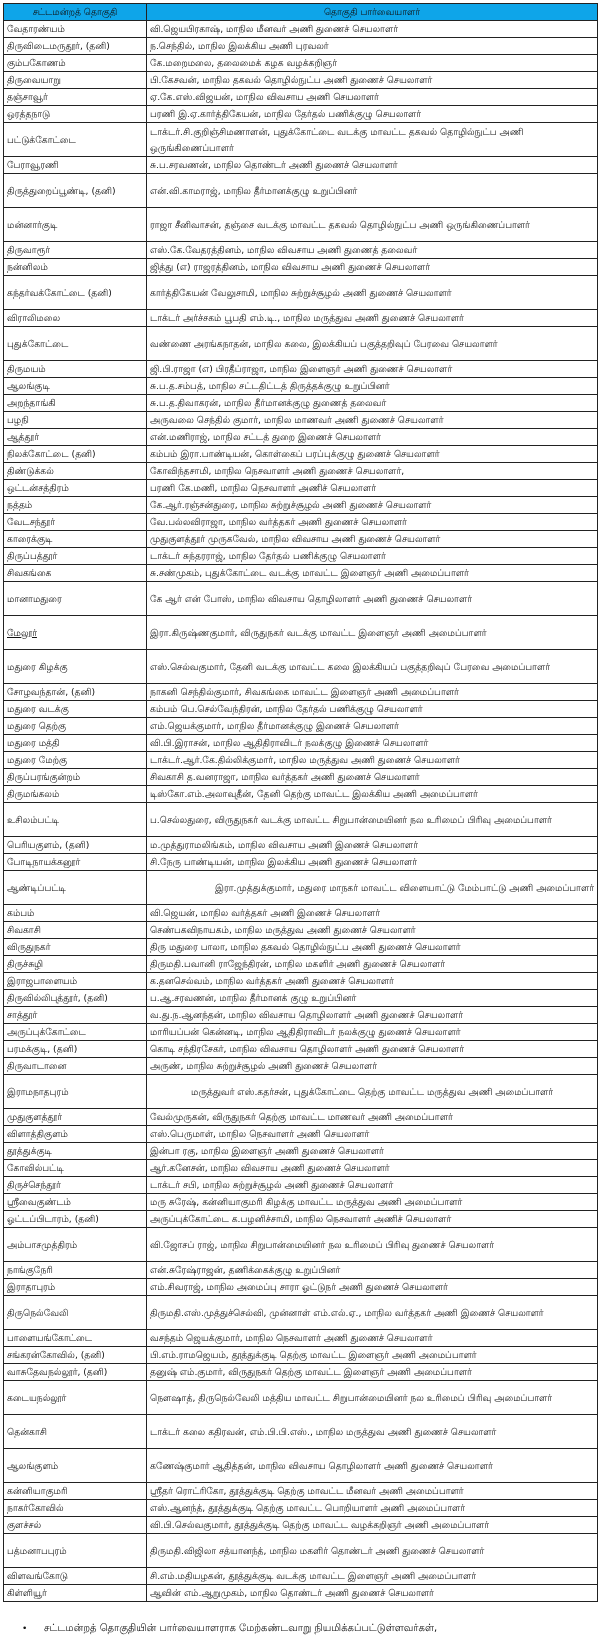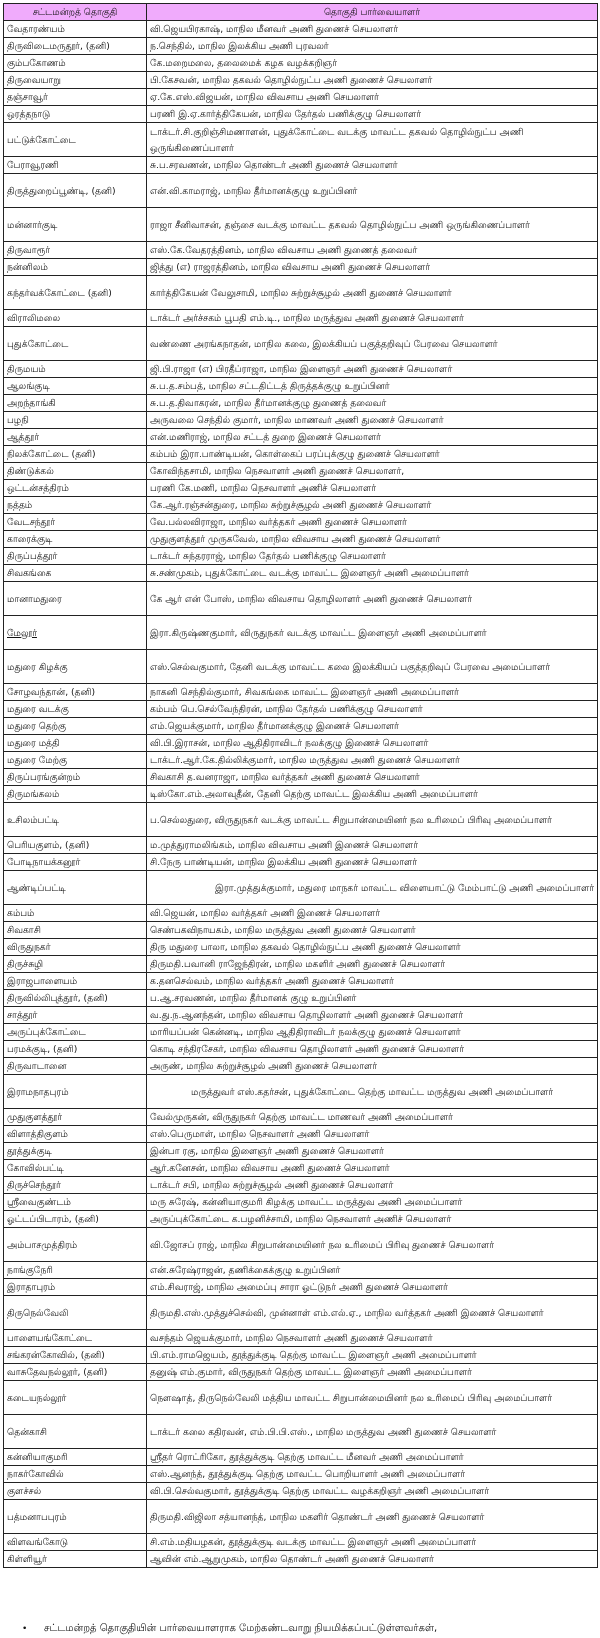--- a/index.html
+++ b/index.html
@@ -4,21 +4,21 @@
 <style>
   html, body { margin: 0; padding: 0; background: #ffffff; }
   body { width: 600px; height: 1638px; overflow: hidden; position: relative;
          font-family: "DejaVu Sans", sans-serif; color: #111; }
   .doc { position: absolute; left: 3px; top: 3px; width: 594px; }
   table { border-collapse: collapse; width: 594px; table-layout: fixed; }
   col.c1 { width: 143px; }
   col.c2 { width: 451px; }
   th, td { border: 1px solid #222; padding: 0 3px; font-size: 9.2px; line-height: 16px;
            vertical-align: middle; white-space: normal; overflow: hidden; }
-  th { background: #f0abfc; font-weight: normal; text-align: center; height: 16px; }
+  th { background: #0ea5e9; font-weight: normal; text-align: center; height: 16px; }
   td { height: 16px; }
   .note { position: absolute; left: 22px; top: 1621px; font-size: 10px; line-height: 14px; width: 570px; white-space: nowrap; }
   .note .bullet { display: inline-block; width: 22px; font-size: 9px; }
 </style>
 </head>
 <body>
 
 <div class="doc">
   <table>
     <colgroup>
@@ -302,20 +302,24 @@
         </tr>
         <tr>
           <td style="height: 33px; font-family: Liberation Serif, serif;">கடையநல்லூர்</td>
           <td style="height: 33px;">நௌஷாத், திருநெல்வேலி மத்திய மாவட்ட சிறுபான்மையினர் நல உரிமைப் பிரிவு அமைப்பாளர்</td>
         </tr>
         <tr>
           <td style="height: 33px;">தென்காசி</td>
           <td style="height: 33px;">டாக்டர் கலை கதிரவன், எம்.பி.பி.எஸ்., மாநில மருத்துவ அணி துணைச் செயலாளர்</td>
         </tr>
         <tr>
+          <td style="height: 33px;">ஆலங்குளம்</td>
+          <td style="height: 33px;">கணேஷ்குமார் ஆதித்தன், மாநில விவசாய தொழிலாளர் அணி துணைச் செயலாளர்</td>
+        </tr>
+        <tr>
           <td>கன்னியாகுமரி</td>
           <td>ஸ்ரீதர் ரொட்ரிகோ, தூத்துக்குடி தெற்கு மாவட்ட மீனவர் அணி அமைப்பாளர்</td>
         </tr>
         <tr>
           <td>நாகர்கோவில்</td>
           <td>எஸ்.ஆனந்த், தூத்துக்குடி தெற்கு மாவட்ட பொறியாளர் அணி அமைப்பாளர்</td>
         </tr>
         <tr>
           <td>குளச்சல்</td>
           <td>வி.பி.செல்வகுமார், தூத்துக்குடி தெற்கு மாவட்ட வழக்கறிஞர் அணி அமைப்பாளர்</td>

